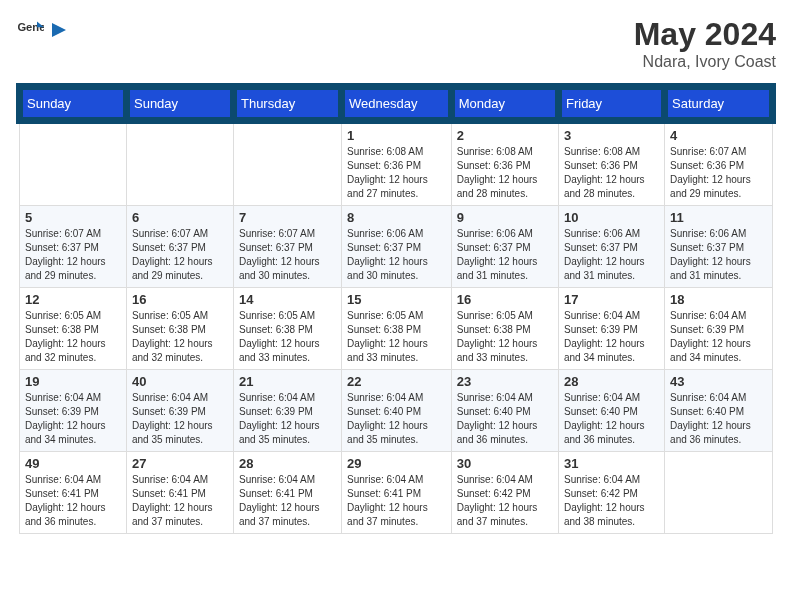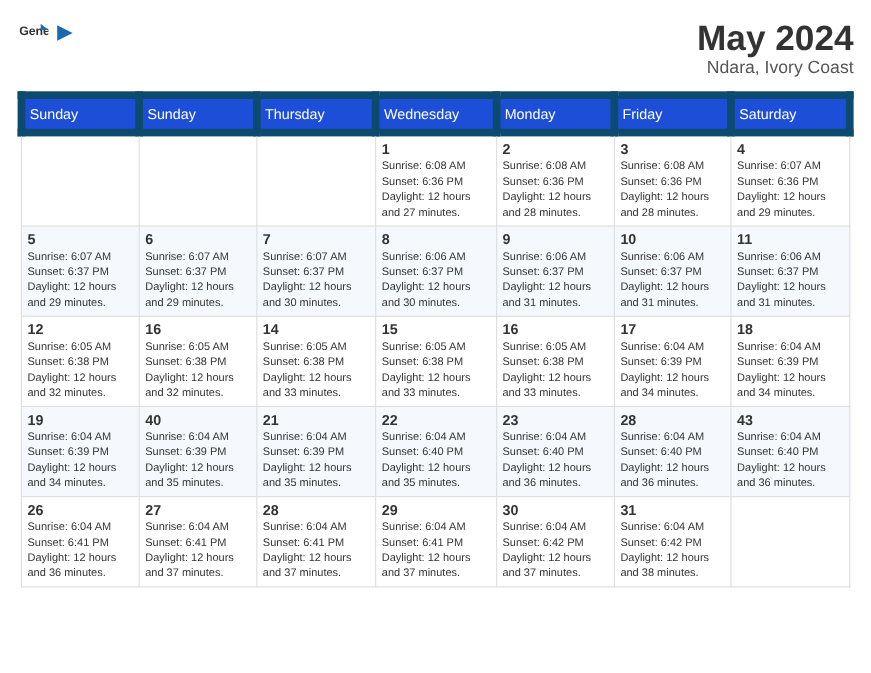--- a/index.html
+++ b/index.html
@@ -292,21 +292,21 @@
         <td>
           <span class="day-number">43</span>
           <div class="day-info" style="white-space: pre-line;">Sunrise: 6:04 AM
 Sunset: 6:40 PM
 Daylight: 12 hours
 and 36 minutes.</div>
         </td>
       </tr>
       <tr>
         <td>
-          <span class="day-number">26</span>
+          <span class="day-number">49</span>
           <div class="day-info" style="white-space: pre-line;">Sunrise: 6:04 AM
 Sunset: 6:41 PM
 Daylight: 12 hours
 and 36 minutes.</div>
         </td>
         <td>
           <span class="day-number">27</span>
           <div class="day-info" style="white-space: pre-line;">Sunrise: 6:04 AM
 Sunset: 6:41 PM
 Daylight: 12 hours

